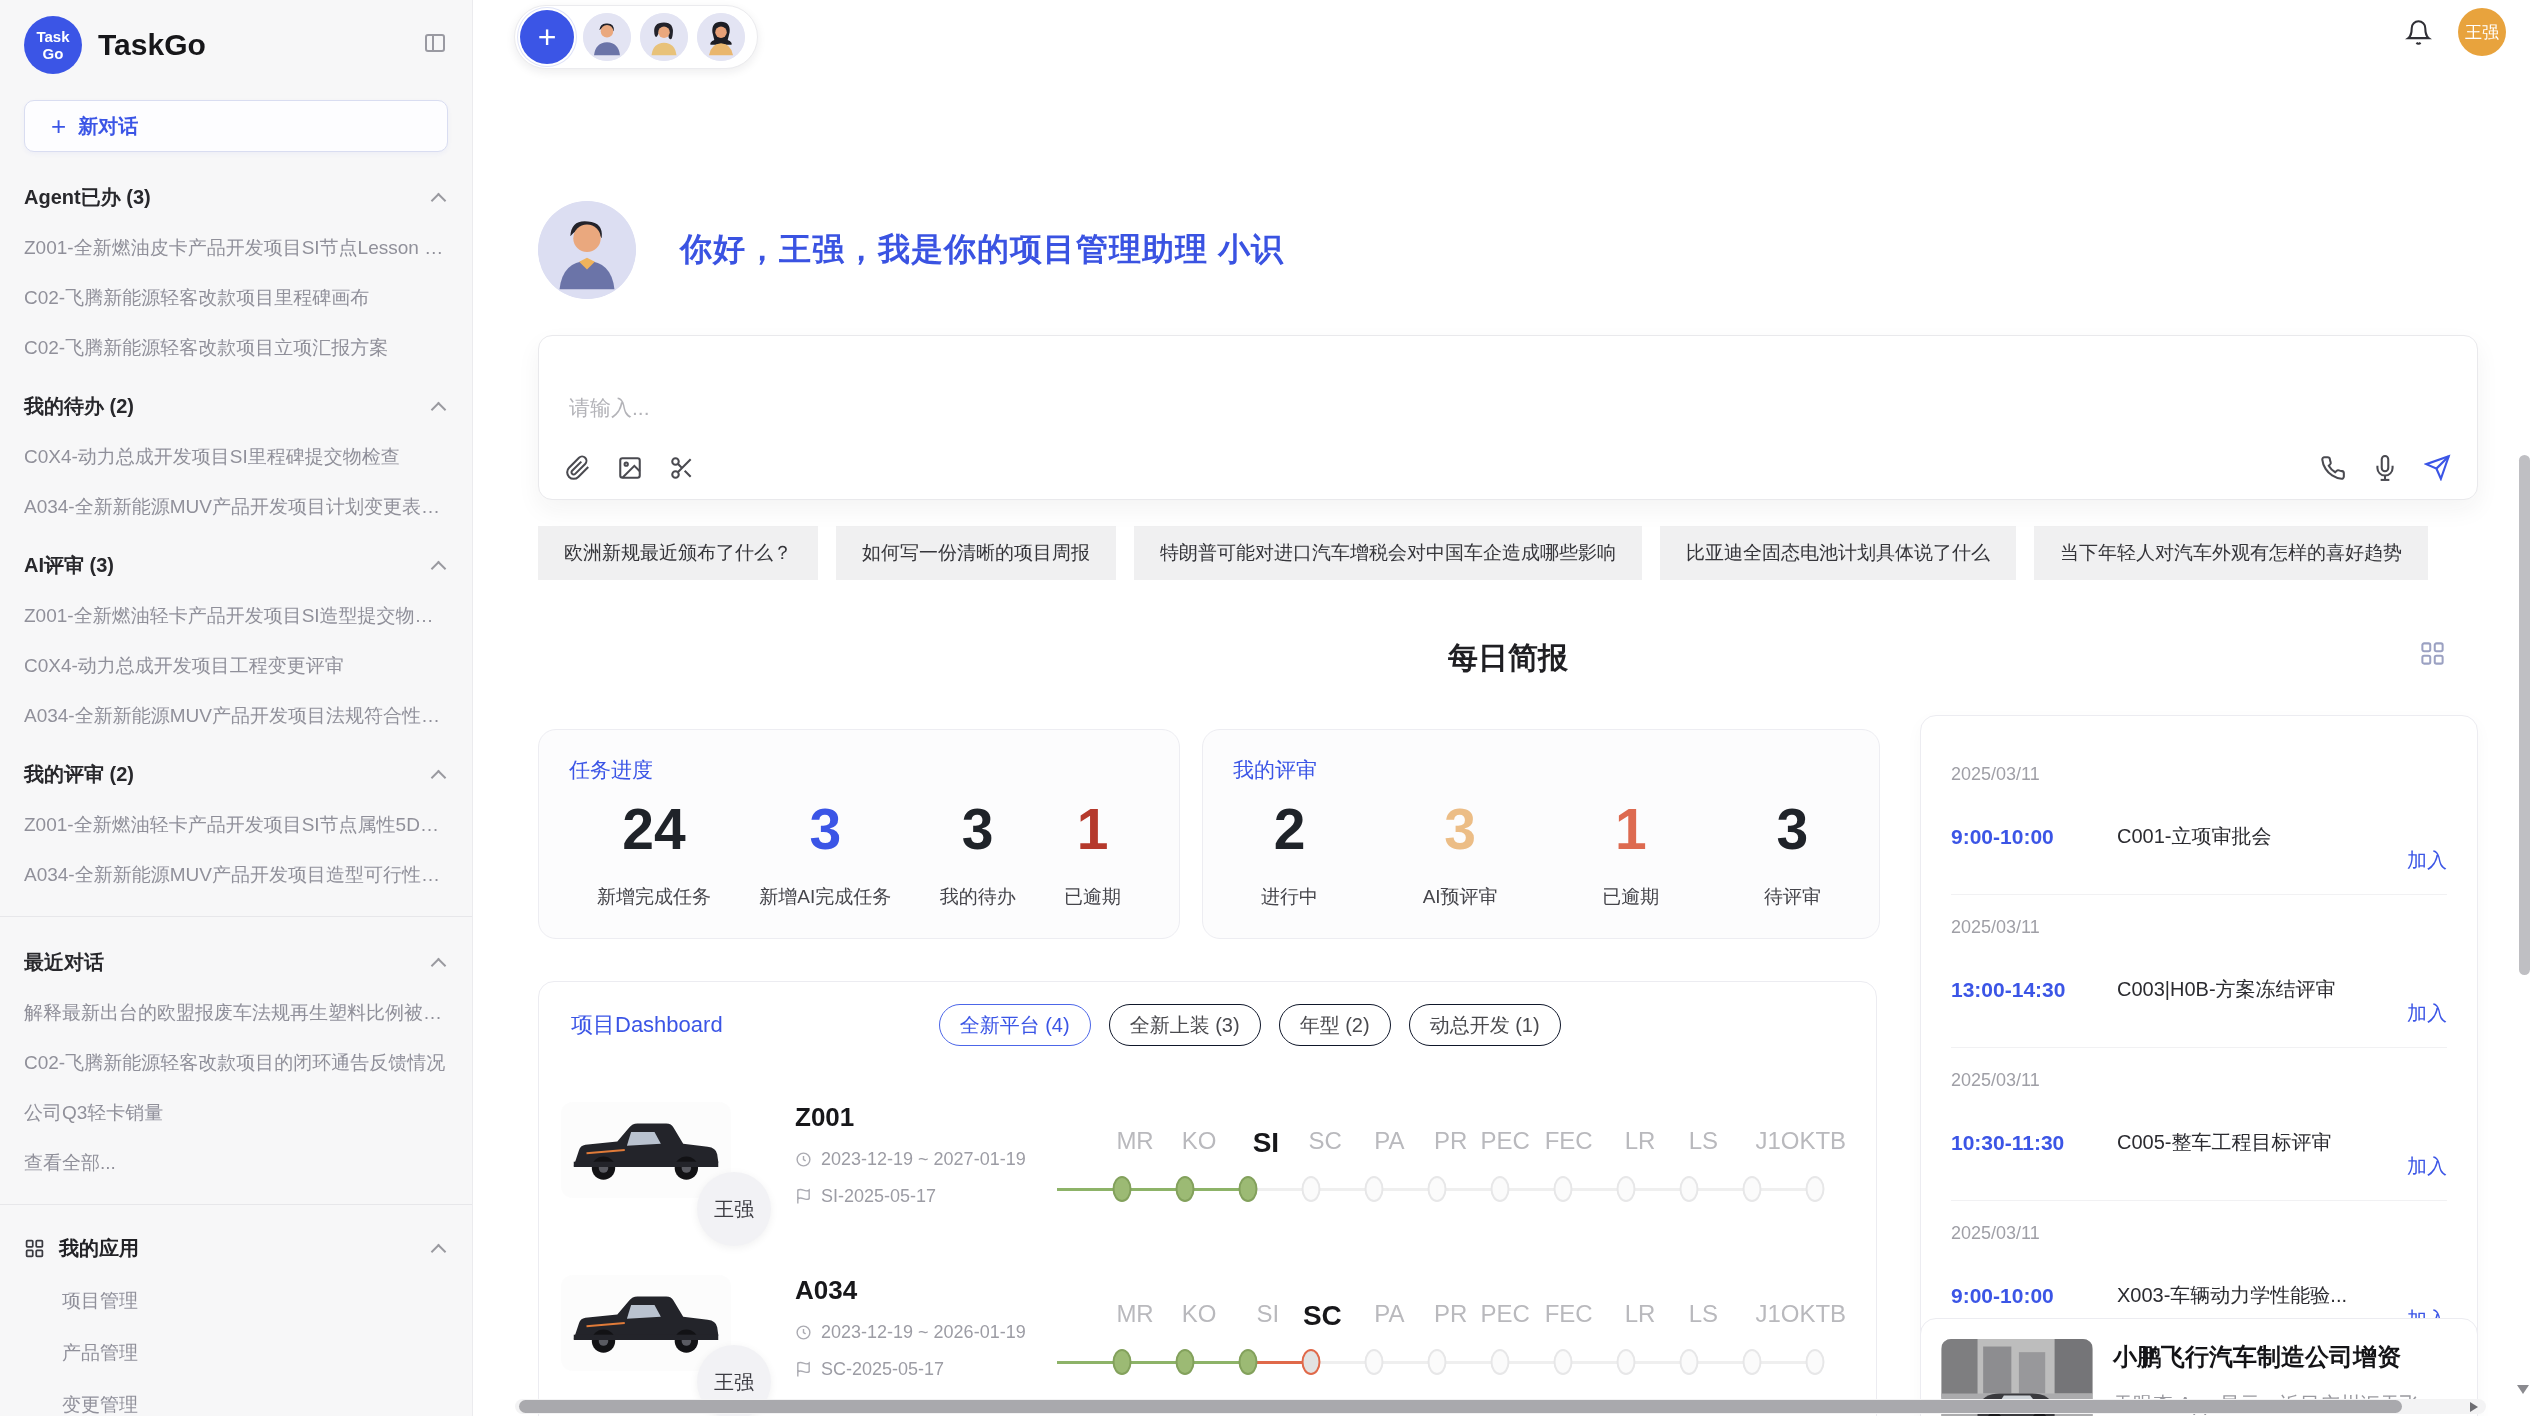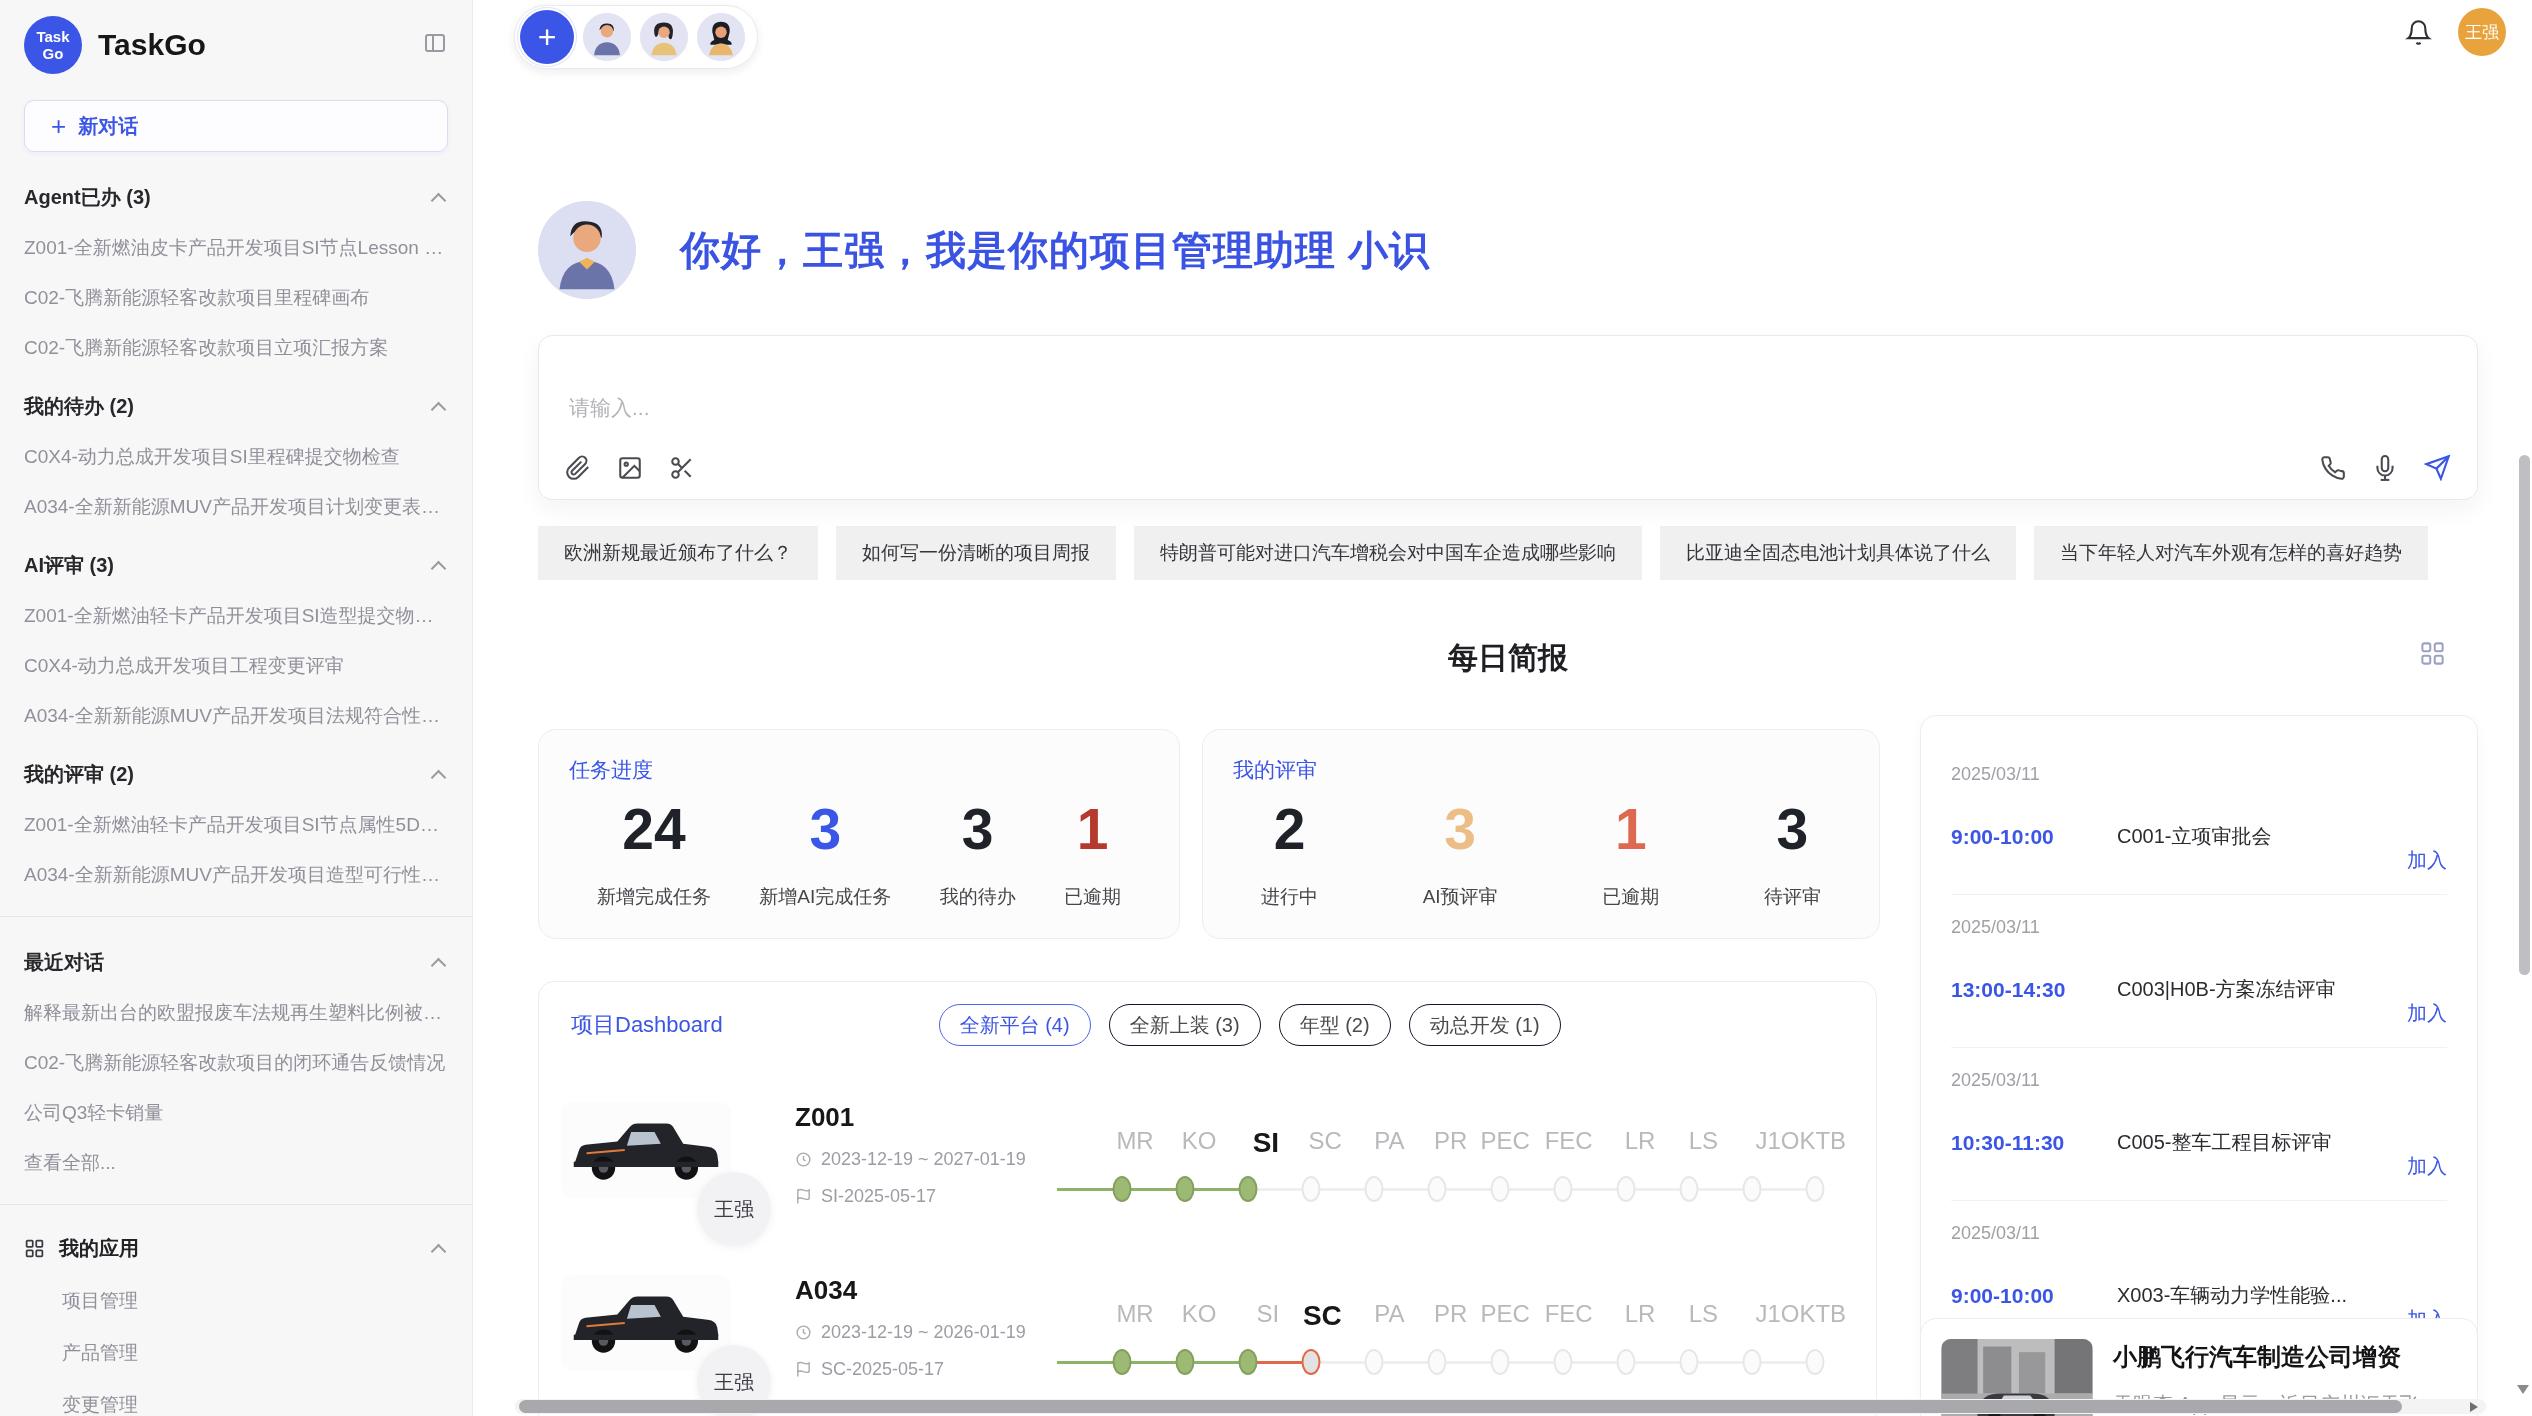--- a/index.html
+++ b/index.html
@@ -46,21 +46,21 @@
   .mini-ava { width:48px; height:48px; border-radius:50%; overflow:hidden; background:#e3e4f3;
     flex:none; cursor:pointer; }
   .top-right { position:absolute; right:26px; top:8px; display:flex; align-items:center; gap:26px; }
   .bell { color:#2f2f35; display:flex; cursor:pointer; }
   .user-ava { width:48px; height:48px; border-radius:50%; background:#e8a33d; color:#fff;
     font-size:17px; display:flex; align-items:center; justify-content:center; cursor:pointer; }
 
   .content { position:relative; margin-left:65px; width:1940px; }
   .hero { margin-top:126px; display:flex; align-items:center; }
   .hero-ava { width:98px; height:98px; border-radius:50%; overflow:hidden; background:#dcdef2; flex:none; }
-  .greeting { margin-left:44px; font-size:40px; font-weight:700; color:#3a53e2; letter-spacing:1px; }
+  .greeting { margin-left:44px; font-size:32px; font-weight:700; color:#3a53e2; letter-spacing:1px; }
 
   .input-card { margin-top:36px; height:165px; border:1px solid #e9e9ec; border-radius:14px;
     position:relative; box-shadow:0 10px 24px rgba(31,35,41,.05); background:#fff; }
   .input-card textarea { width:1600px; height:60px; margin:58px 0 0 30px; border:none; outline:none;
     resize:none; font-family:inherit; font-size:21px; color:#333; background:transparent; }
   .input-card textarea::placeholder { color:#b3b3b8; }
   .in-left { position:absolute; left:26px; bottom:18px; display:flex; gap:26px; color:#4a4a50; }
   .in-right { position:absolute; right:26px; bottom:18px; display:flex; gap:26px; align-items:center; color:#4a4a50; }
   .ic-btn { cursor:pointer; display:flex; }
   .send { color:#3b55e6; }

